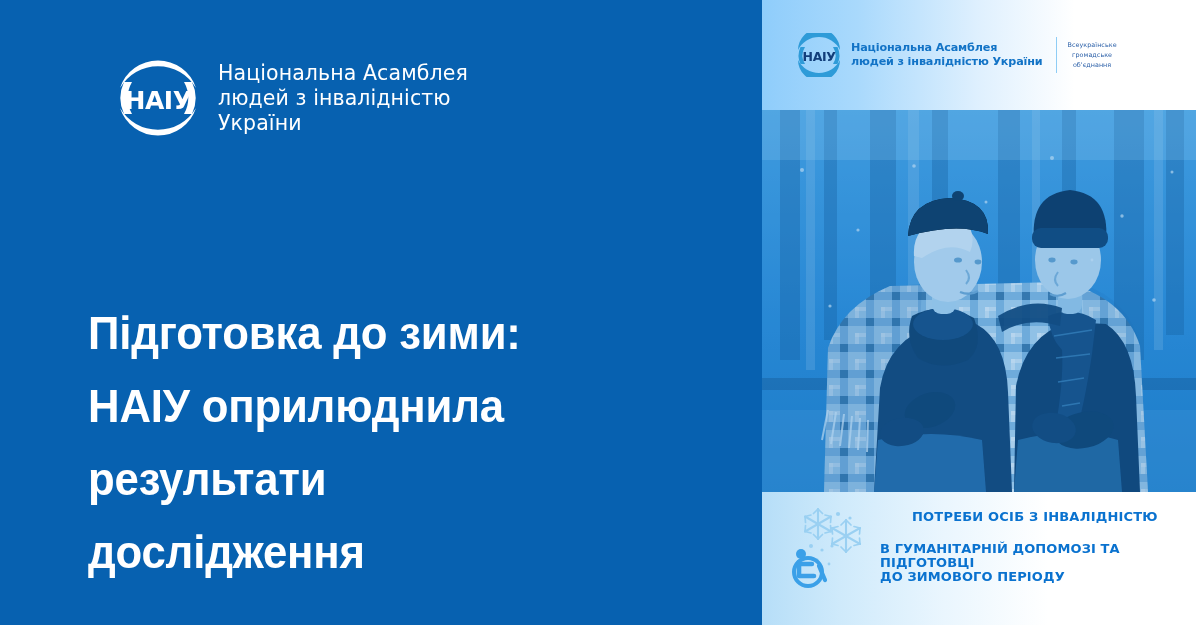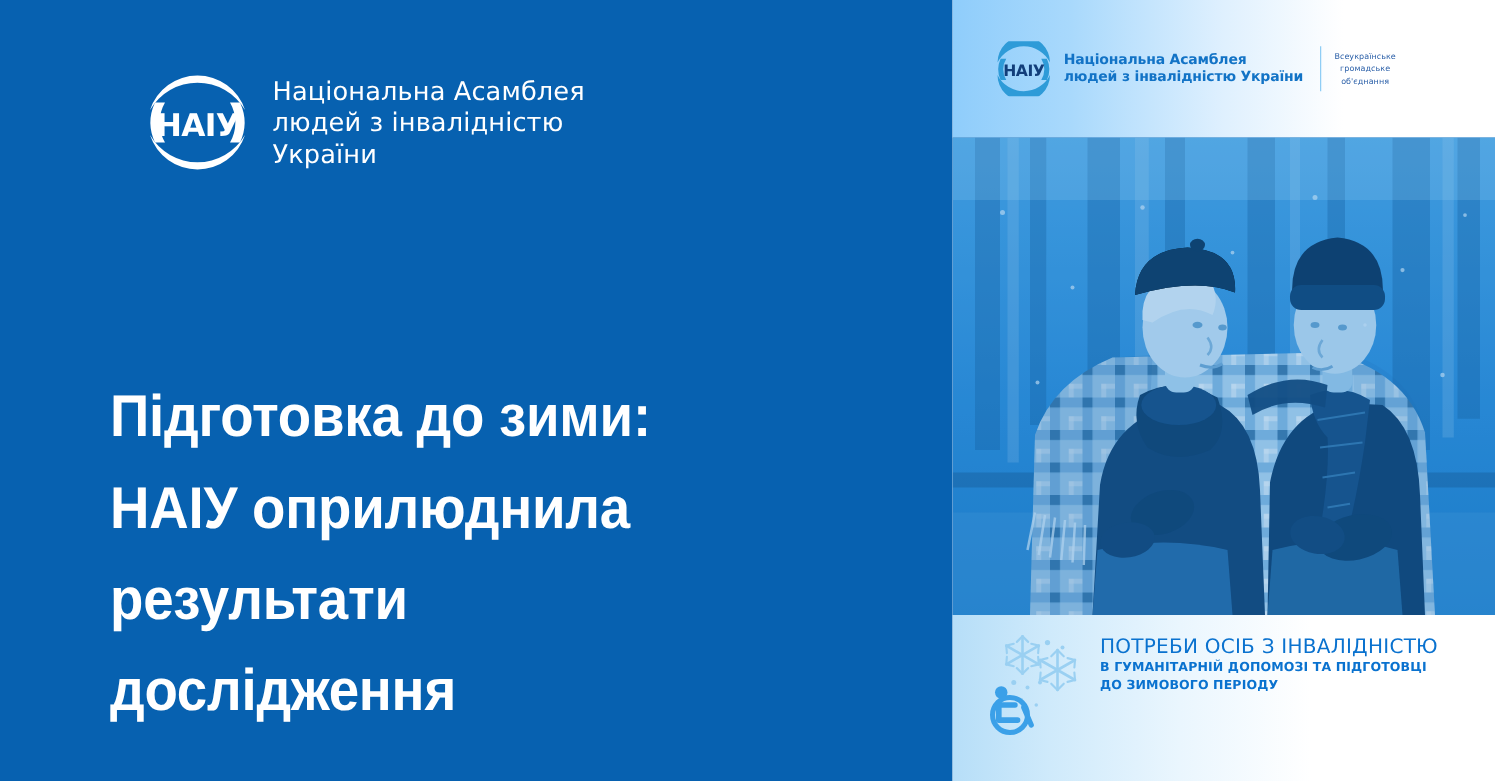--- a/index.html
+++ b/index.html
@@ -160,32 +160,33 @@
   .footer-text {
     position: absolute;
     left: 118px;
     top: 15px;
     width: 300px;
   }
   .footer-line-1,
   .footer-line-2 {
     color: #0a72cf;
     font-family: "DejaVu Sans", sans-serif;
-    font-weight: normal;
-    font-size: 16px;
+    font-weight: bold;
+    font-size: 13px;
     line-height: 19px;
     letter-spacing: 0.2px;
     white-space: nowrap;
+    margin-left: 32px;
   }
   .footer-sub {
-    margin-top: 2px;
+    margin-top: 16px;
     color: #0a72cf;
     font-family: "DejaVu Sans", sans-serif;
     font-weight: bold;
-    font-size: 10px;
+    font-size: 13px;
     line-height: 14.2px;
     letter-spacing: 0.1px;
     white-space: pre-line;
   }
 </style>
 </head>
 <body>
 
 <div class="page">
 

